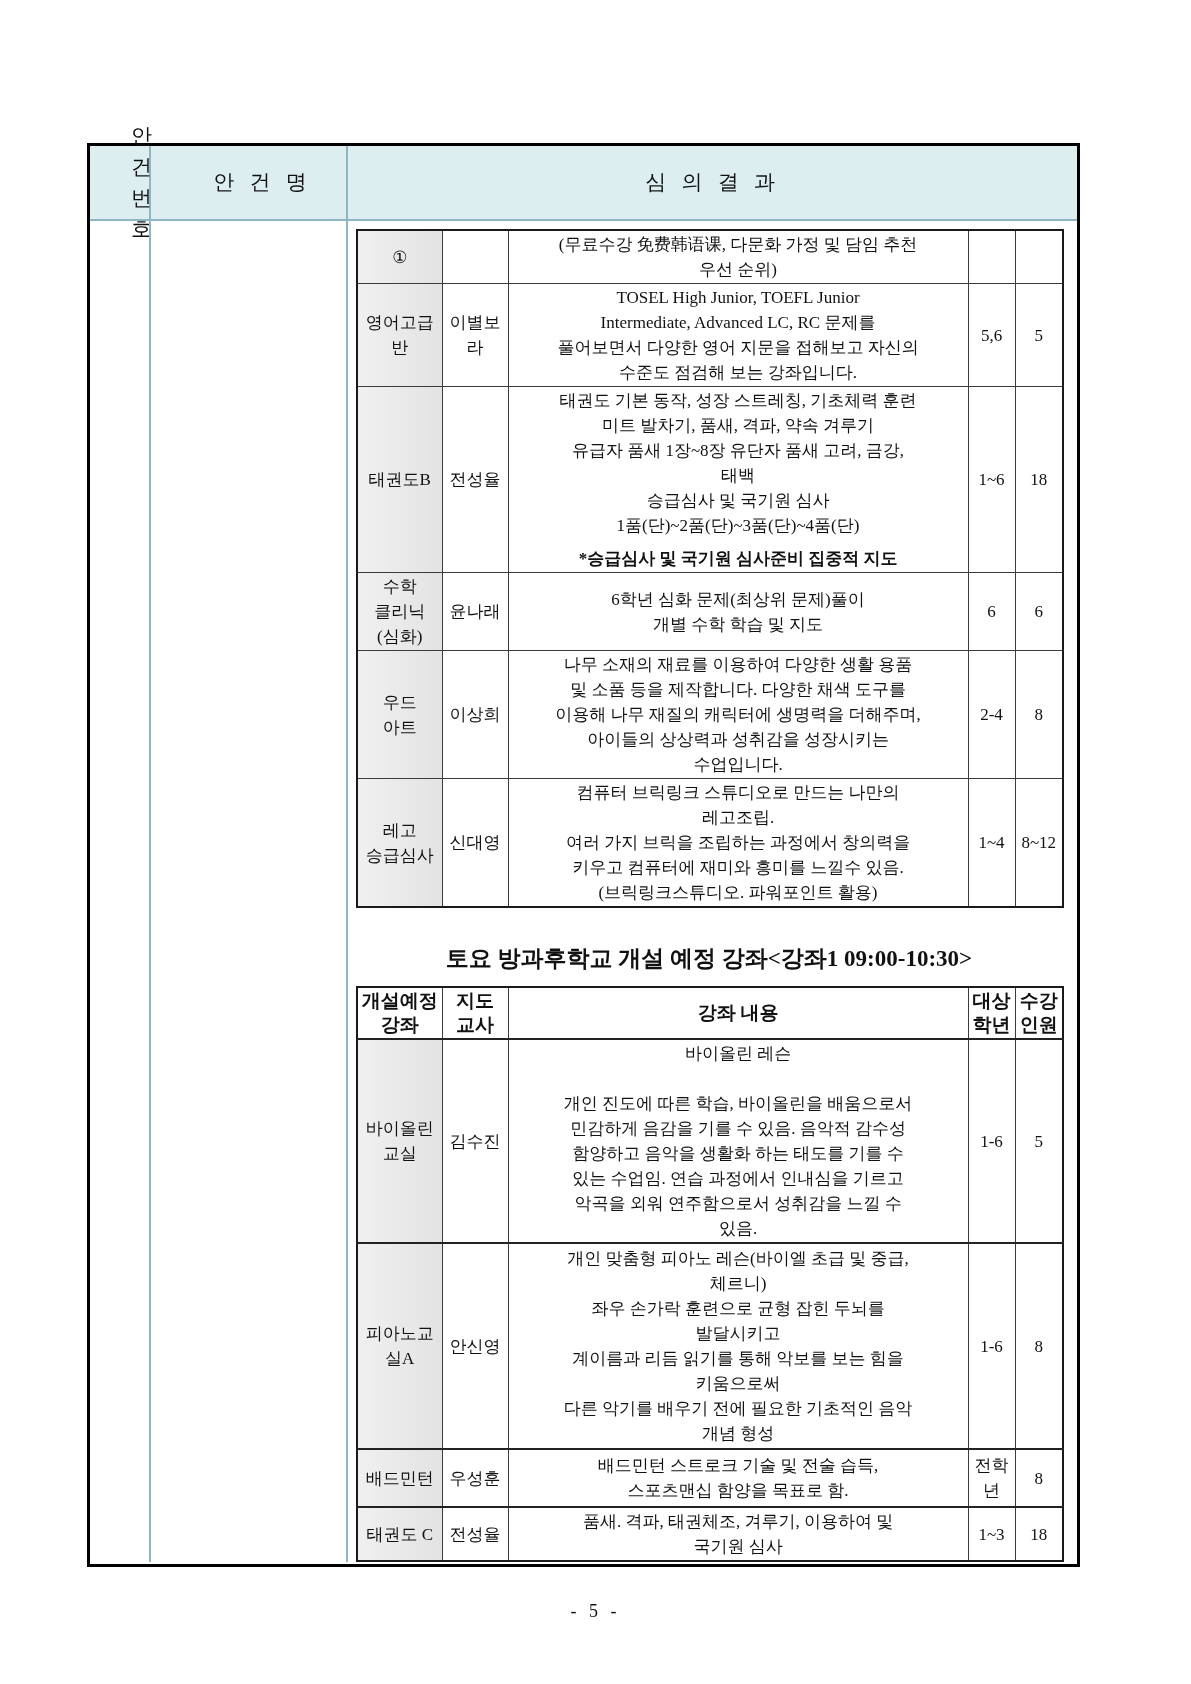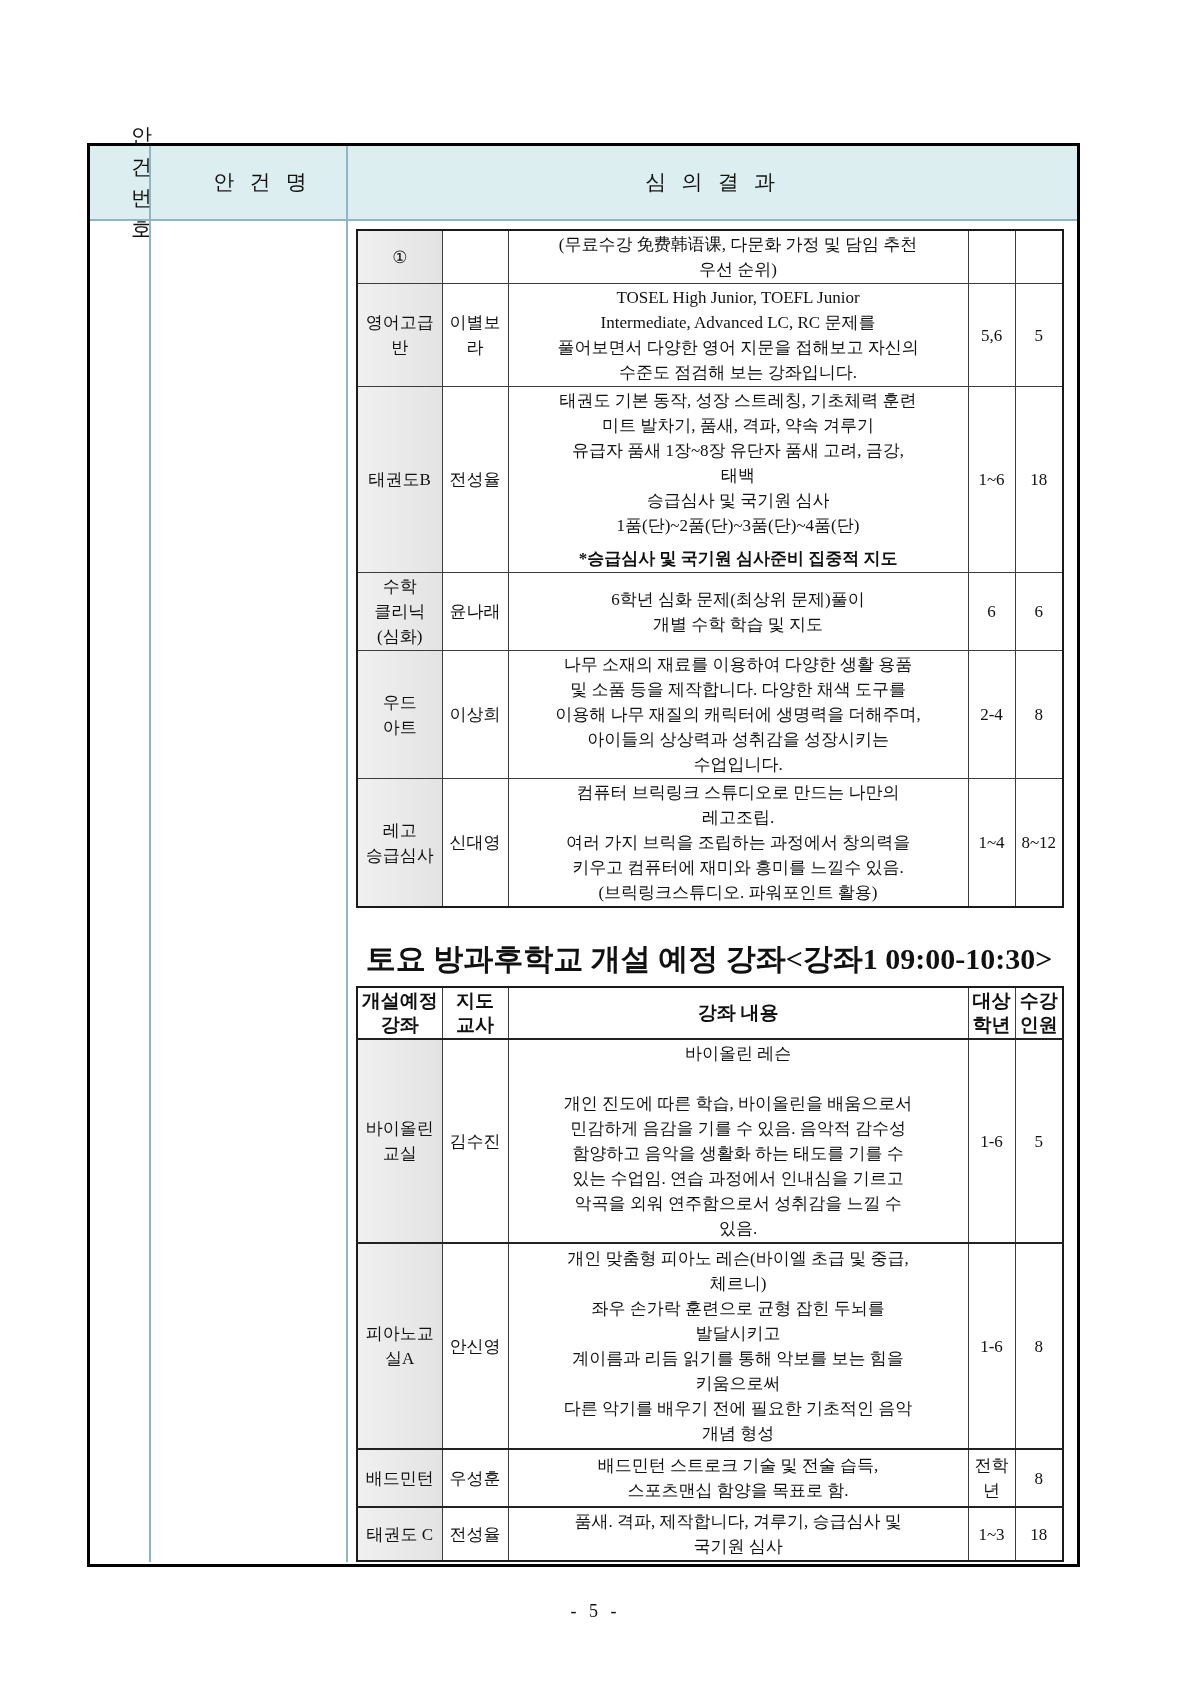--- a/index.html
+++ b/index.html
@@ -46,21 +46,21 @@
   }
   td.teacher{ padding:1px 2px; word-break:break-all; }
   td.grade{ padding:1px 4px; word-break:break-all; }
   td.count{ padding:1px 6px; word-break:break-all; }
   td.contentc{ padding:1px 3px; }
   .t2 .hdr td{ font-weight:bold; background:#fff; font-size:19px; line-height:24px; }
   .boldline{ display:block; font-weight:bold;margin-top:8px; }
   
   .sect-title{
     width:706px; margin:36px 0 12px 8px; text-align:center;
-    font-weight:bold; font-size:30px; line-height:30px;
+    font-weight:bold; font-size:23px; line-height:30px;
   }
   .footer{
     position:absolute; left:0; top:1601px; width:100%;
     text-align:center; font-size:18px; letter-spacing:4px;
   }
 </style>
 </head>
 <body>
 
 <div class="page">
@@ -210,21 +210,21 @@
             <td class="course">배드민턴</td>
             <td class="teacher">우성훈</td>
             <td class="contentc">배드민턴 스트로크 기술 및 전술 습득,
 스포츠맨십 함양을 목표로 함.</td>
             <td class="grade">전학년</td>
             <td class="count">8</td>
           </tr>
           <tr class="body-row" style="height:52px">
             <td class="course">태권도 C</td>
             <td class="teacher">전성율</td>
-            <td class="contentc">품새. 격파, 제작합니다, 겨루기, 승급심사 및
+            <td class="contentc">품새. 격파, 태권체조, 겨루기, 이용하여 및
 국기원 심사</td>
             <td class="grade">1~3</td>
             <td class="count">18</td>
           </tr>
         </tbody>
           </table>
 
       </div>
     </div>
   </div>

